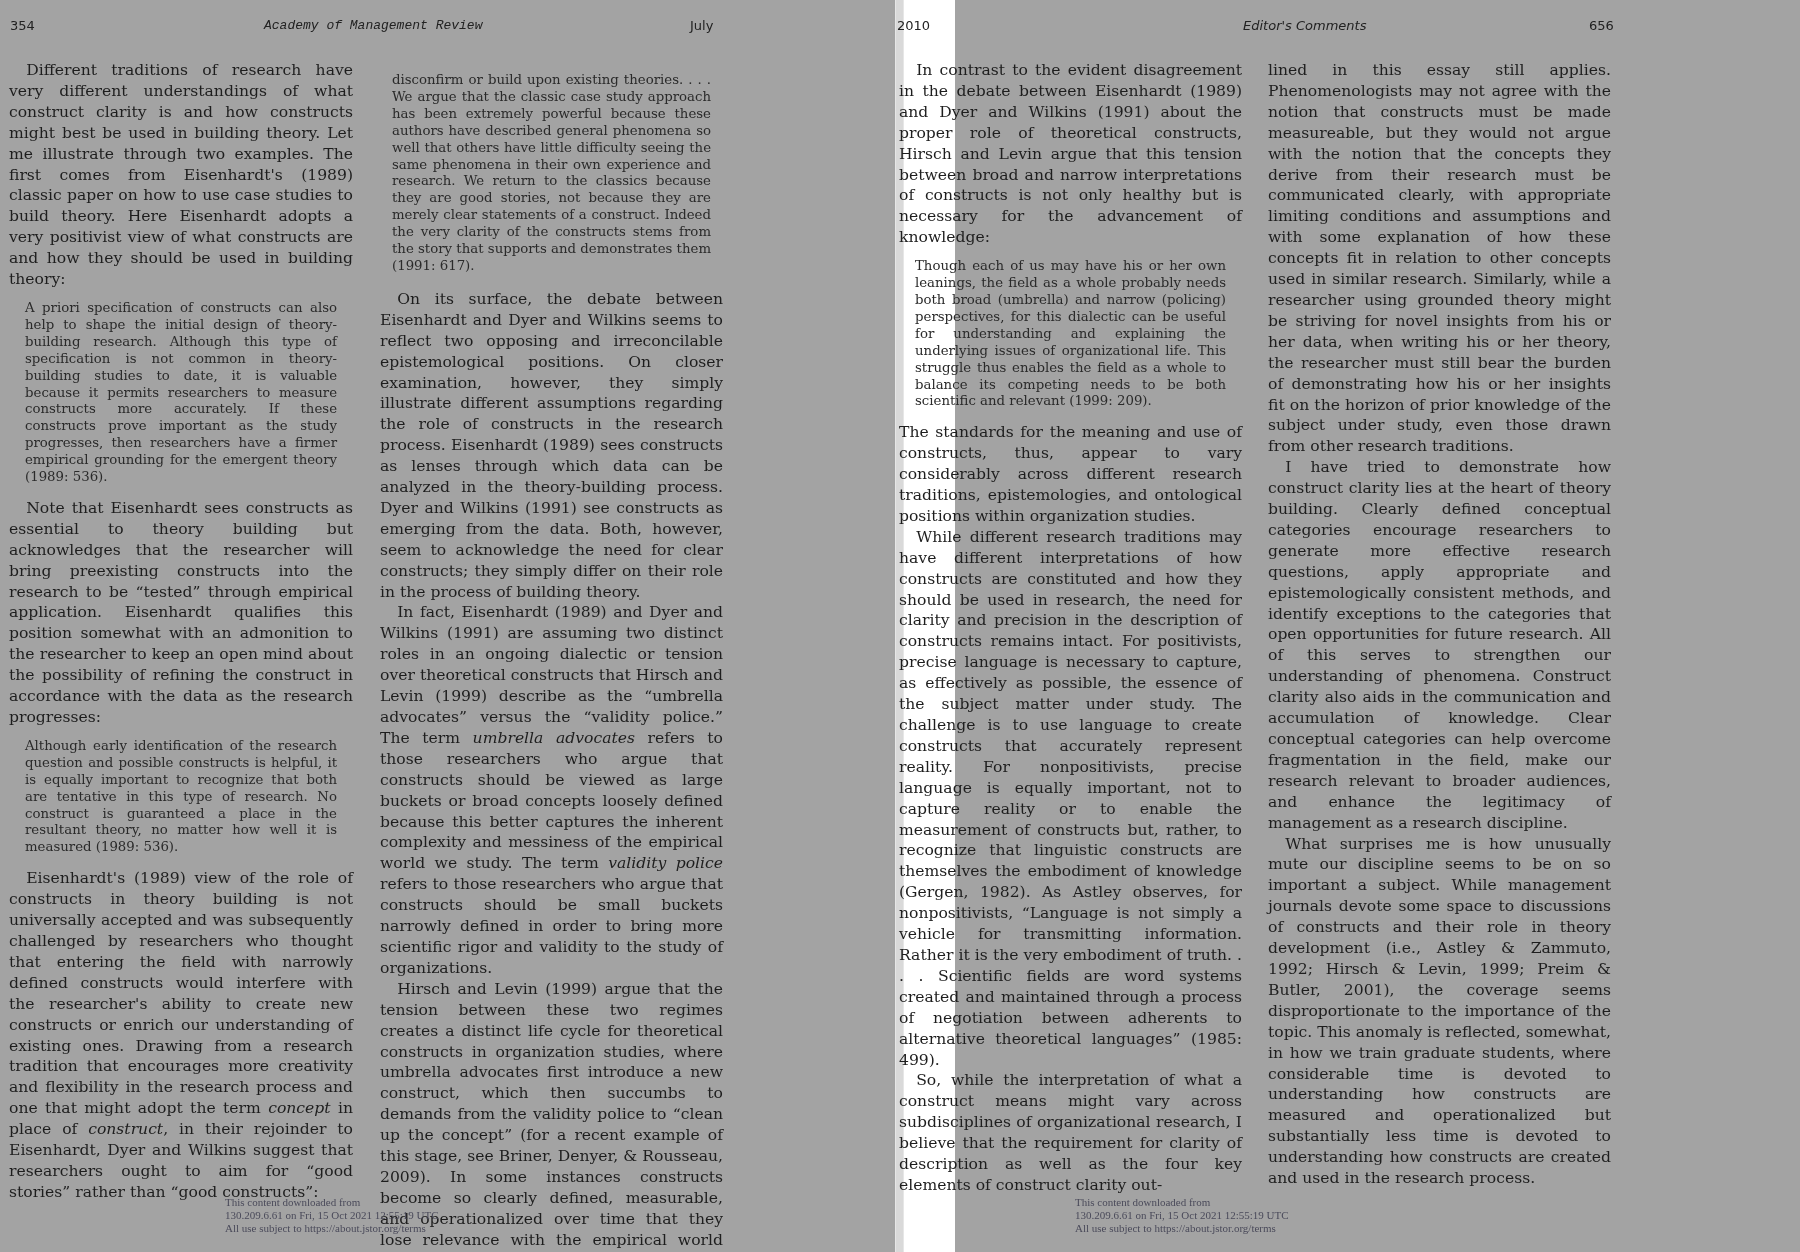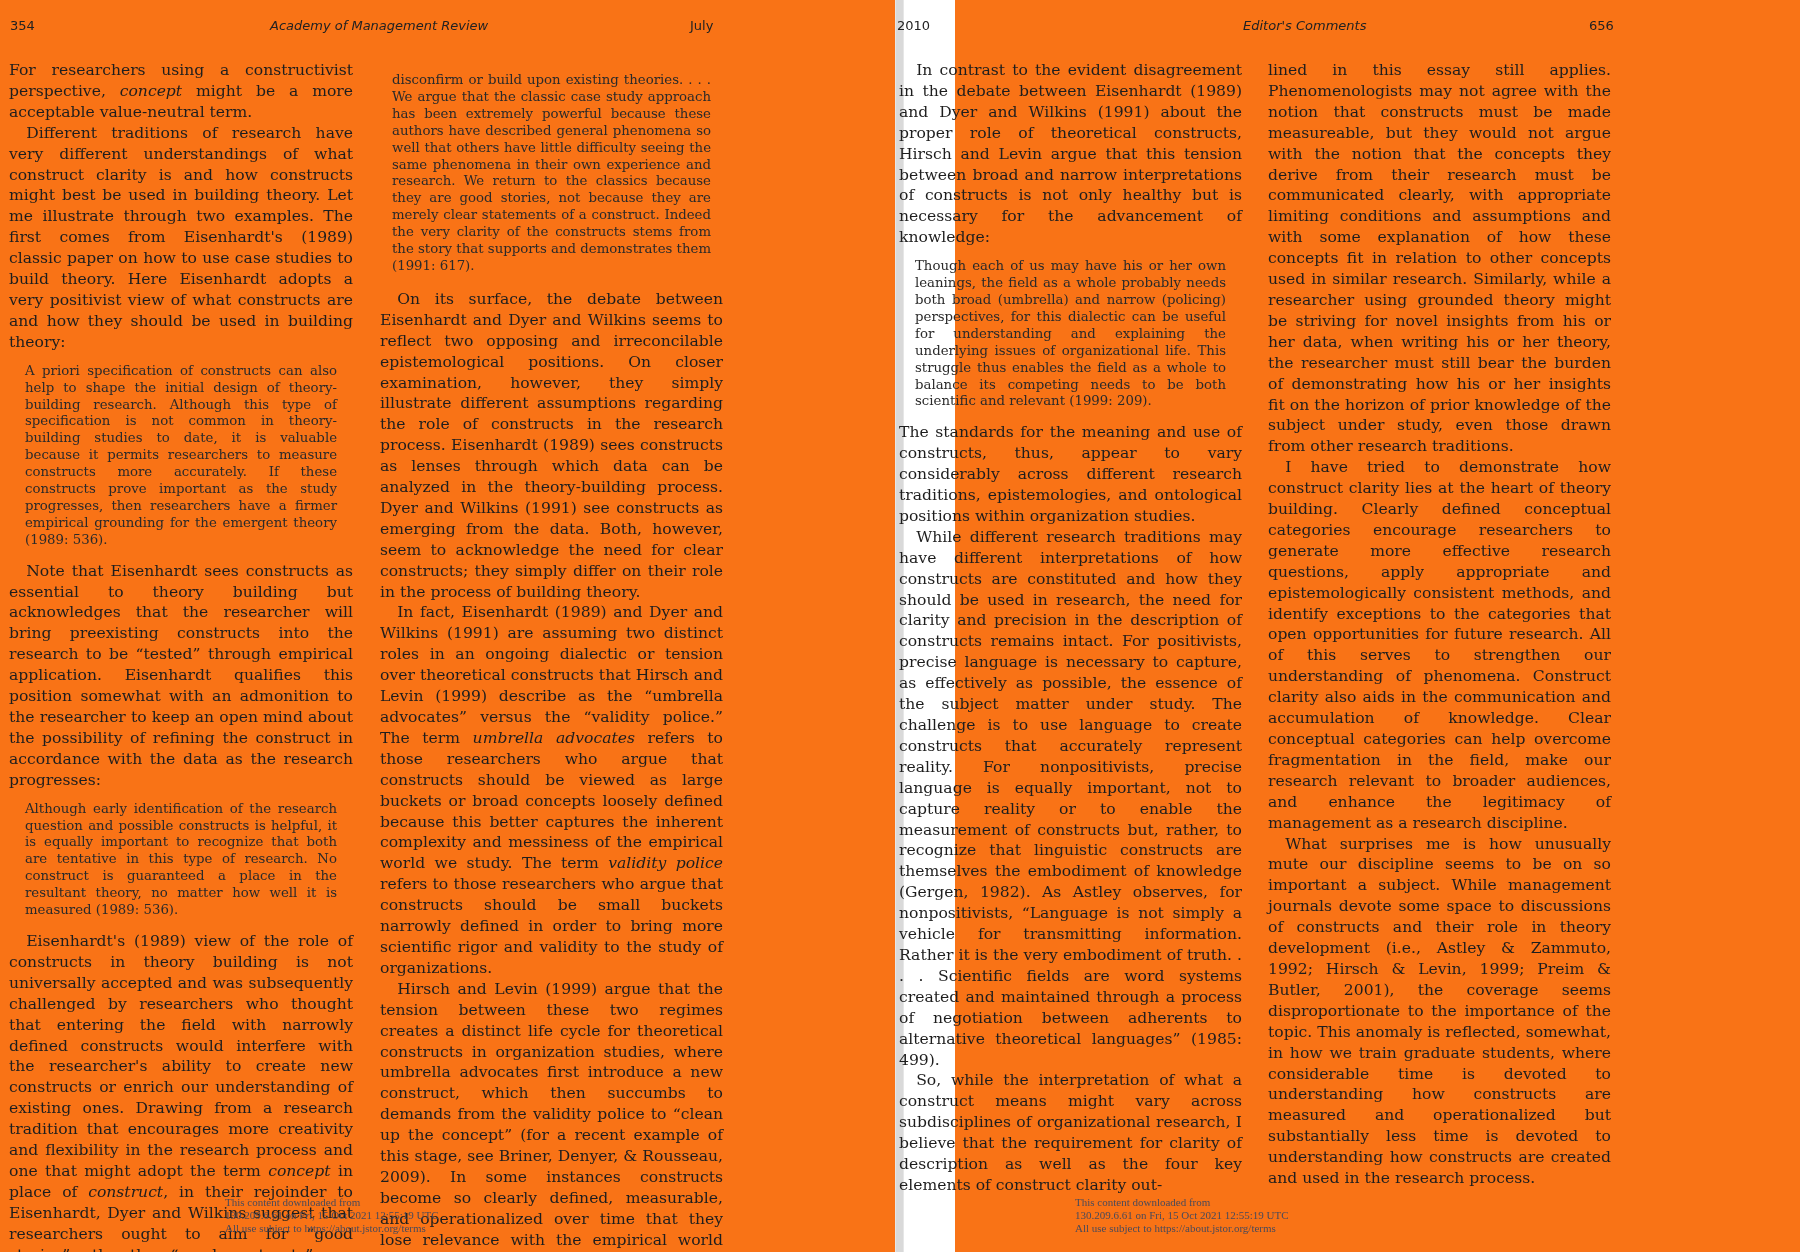--- a/index.html
+++ b/index.html
@@ -1,21 +1,21 @@
 <!DOCTYPE html>
 <html><head>
 <meta charset="utf-8">
 <style>
   html, body { margin: 0; padding: 0; background: #ffffff; }
   body {
     width: 1800px; height: 1252px; position: relative; overflow: hidden;
     font-family: "DejaVu Serif", "Liberation Serif", serif;
     color: #1e1e1e;
   }
-  .page { position: absolute; top: 0; height: 1252px; background: #f97316; }
+  .page { position: absolute; top: 0; height: 1252px; background: #a3a3a3; }
   #page-left { left: 0; width: 895px; }
   #page-right { left: 955px; width: 896px; }
   .gutter { position: absolute; left: 895px; top: 0; width: 9px; height: 1252px; background: #d9d9d9; border-left: 1px solid #e6e6e6; border-right: 1px solid #e6e6e6; box-sizing: border-box; }
 
   .running-head { position: absolute; top: 18px; font-size: 13px; color: #222; font-family: "DejaVu Sans", sans-serif; }
   .rh-center { font-style: italic; }
   .col { position: absolute; top: 60px; font-size: 15.6px; line-height: 20.9px; text-align: justify; hyphens: manual; }
   .col p { margin: 0; }
   .col p.indent { text-indent: 1.1em; }
   .col .quote { font-size: 13.3px; line-height: 16.9px; margin: 10px 16px 12px 16px; color: #2a2a2a; }
@@ -23,25 +23,24 @@
   .col em { font-style: italic; }
   .section-heading { font-weight: bold; text-align: center; font-size: 15.5px; line-height: 21px; margin: 30px 0 12px 0; font-family: "DejaVu Serif", serif; text-transform: uppercase; }
 
   .footer { position: absolute; top: 1196px; text-align: left; font-family: "Liberation Serif", serif; font-size: 11px; line-height: 13px; color: #4a4a5a; width: 300px; }
 </style>
 </head>
 <body>
 
 <div class="page" id="page-left">
   <span class="running-head" style="left:10px;">354</span>
-  <span class="running-head rh-center" style="left:270px;">Academy of Management Review</span>
+  <span class="running-head rh-center" style="left:264px;font-family:Liberation Mono, monospace;">Academy of Management Review</span>
   <span class="running-head" style="left:690px;">July</span>
 
   <div class="col" style="left:9px; width:344px;">
-    <p><span>For researchers using a constructivist perspective, </span><em>concept</em><span> might be a more acceptable value-neutral term.</span></p>
     <p class="indent">Different traditions of research have very different understandings of what construct clarity is and how constructs might best be used in building theory. Let me illustrate through two examples. The first comes from Eisenhardt's (1989) classic paper on how to use case studies to build theory. Here Eisenhardt adopts a very positivist view of what constructs are and how they should be used in building theory:</p>
     <p class="quote">A priori specification of constructs can also help to shape the initial design of theory-building research. Although this type of specification is not common in theory-building studies to date, it is valuable because it permits researchers to measure constructs more accurately. If these constructs prove important as the study progresses, then researchers have a firmer empirical grounding for the emergent theory (1989: 536).</p>
     <p class="indent">Note that Eisenhardt sees constructs as essential to theory building but acknowledges that the researcher will bring preexisting constructs into the research to be “tested” through empirical application. Eisenhardt qualifies this position somewhat with an admonition to the researcher to keep an open mind about the possibility of refining the construct in accordance with the data as the research progresses:</p>
     <p class="quote">Although early identification of the research question and possible constructs is helpful, it is equally important to recognize that both are tentative in this type of research. No construct is guaranteed a place in the resultant theory, no matter how well it is measured (1989: 536).</p>
     <p class="indent"><span>Eisenhardt's (1989) view of the role of constructs in theory building is not universally accepted and was subsequently challenged by researchers who thought that entering the field with narrowly defined constructs would interfere with the researcher's ability to create new constructs or enrich our understanding of existing ones. Drawing from a research tradition that encourages more creativity and flexibility in the research process and one that might adopt the term </span><em>concept</em><span> in place of </span><em>construct</em><span>, in their rejoinder to Eisenhardt, Dyer and Wilkins suggest that researchers ought to aim for “good stories” rather than “good constructs”:</span></p>
 
   </div>
 
   <div class="col" style="left:380px; width:343px;">
     <p class="quote tight" style="margin-left:12px; margin-right:12px;">disconfirm or build upon existing theories. . . . We argue that the classic case study approach has been extremely powerful because these authors have described general phenomena so well that others have little difficulty seeing the same phenomena in their own experience and research. We return to the classics because they are good stories, not because they are merely clear statements of a construct. Indeed the very clarity of the constructs stems from the story that supports and demonstrates them (1991: 617).</p>

